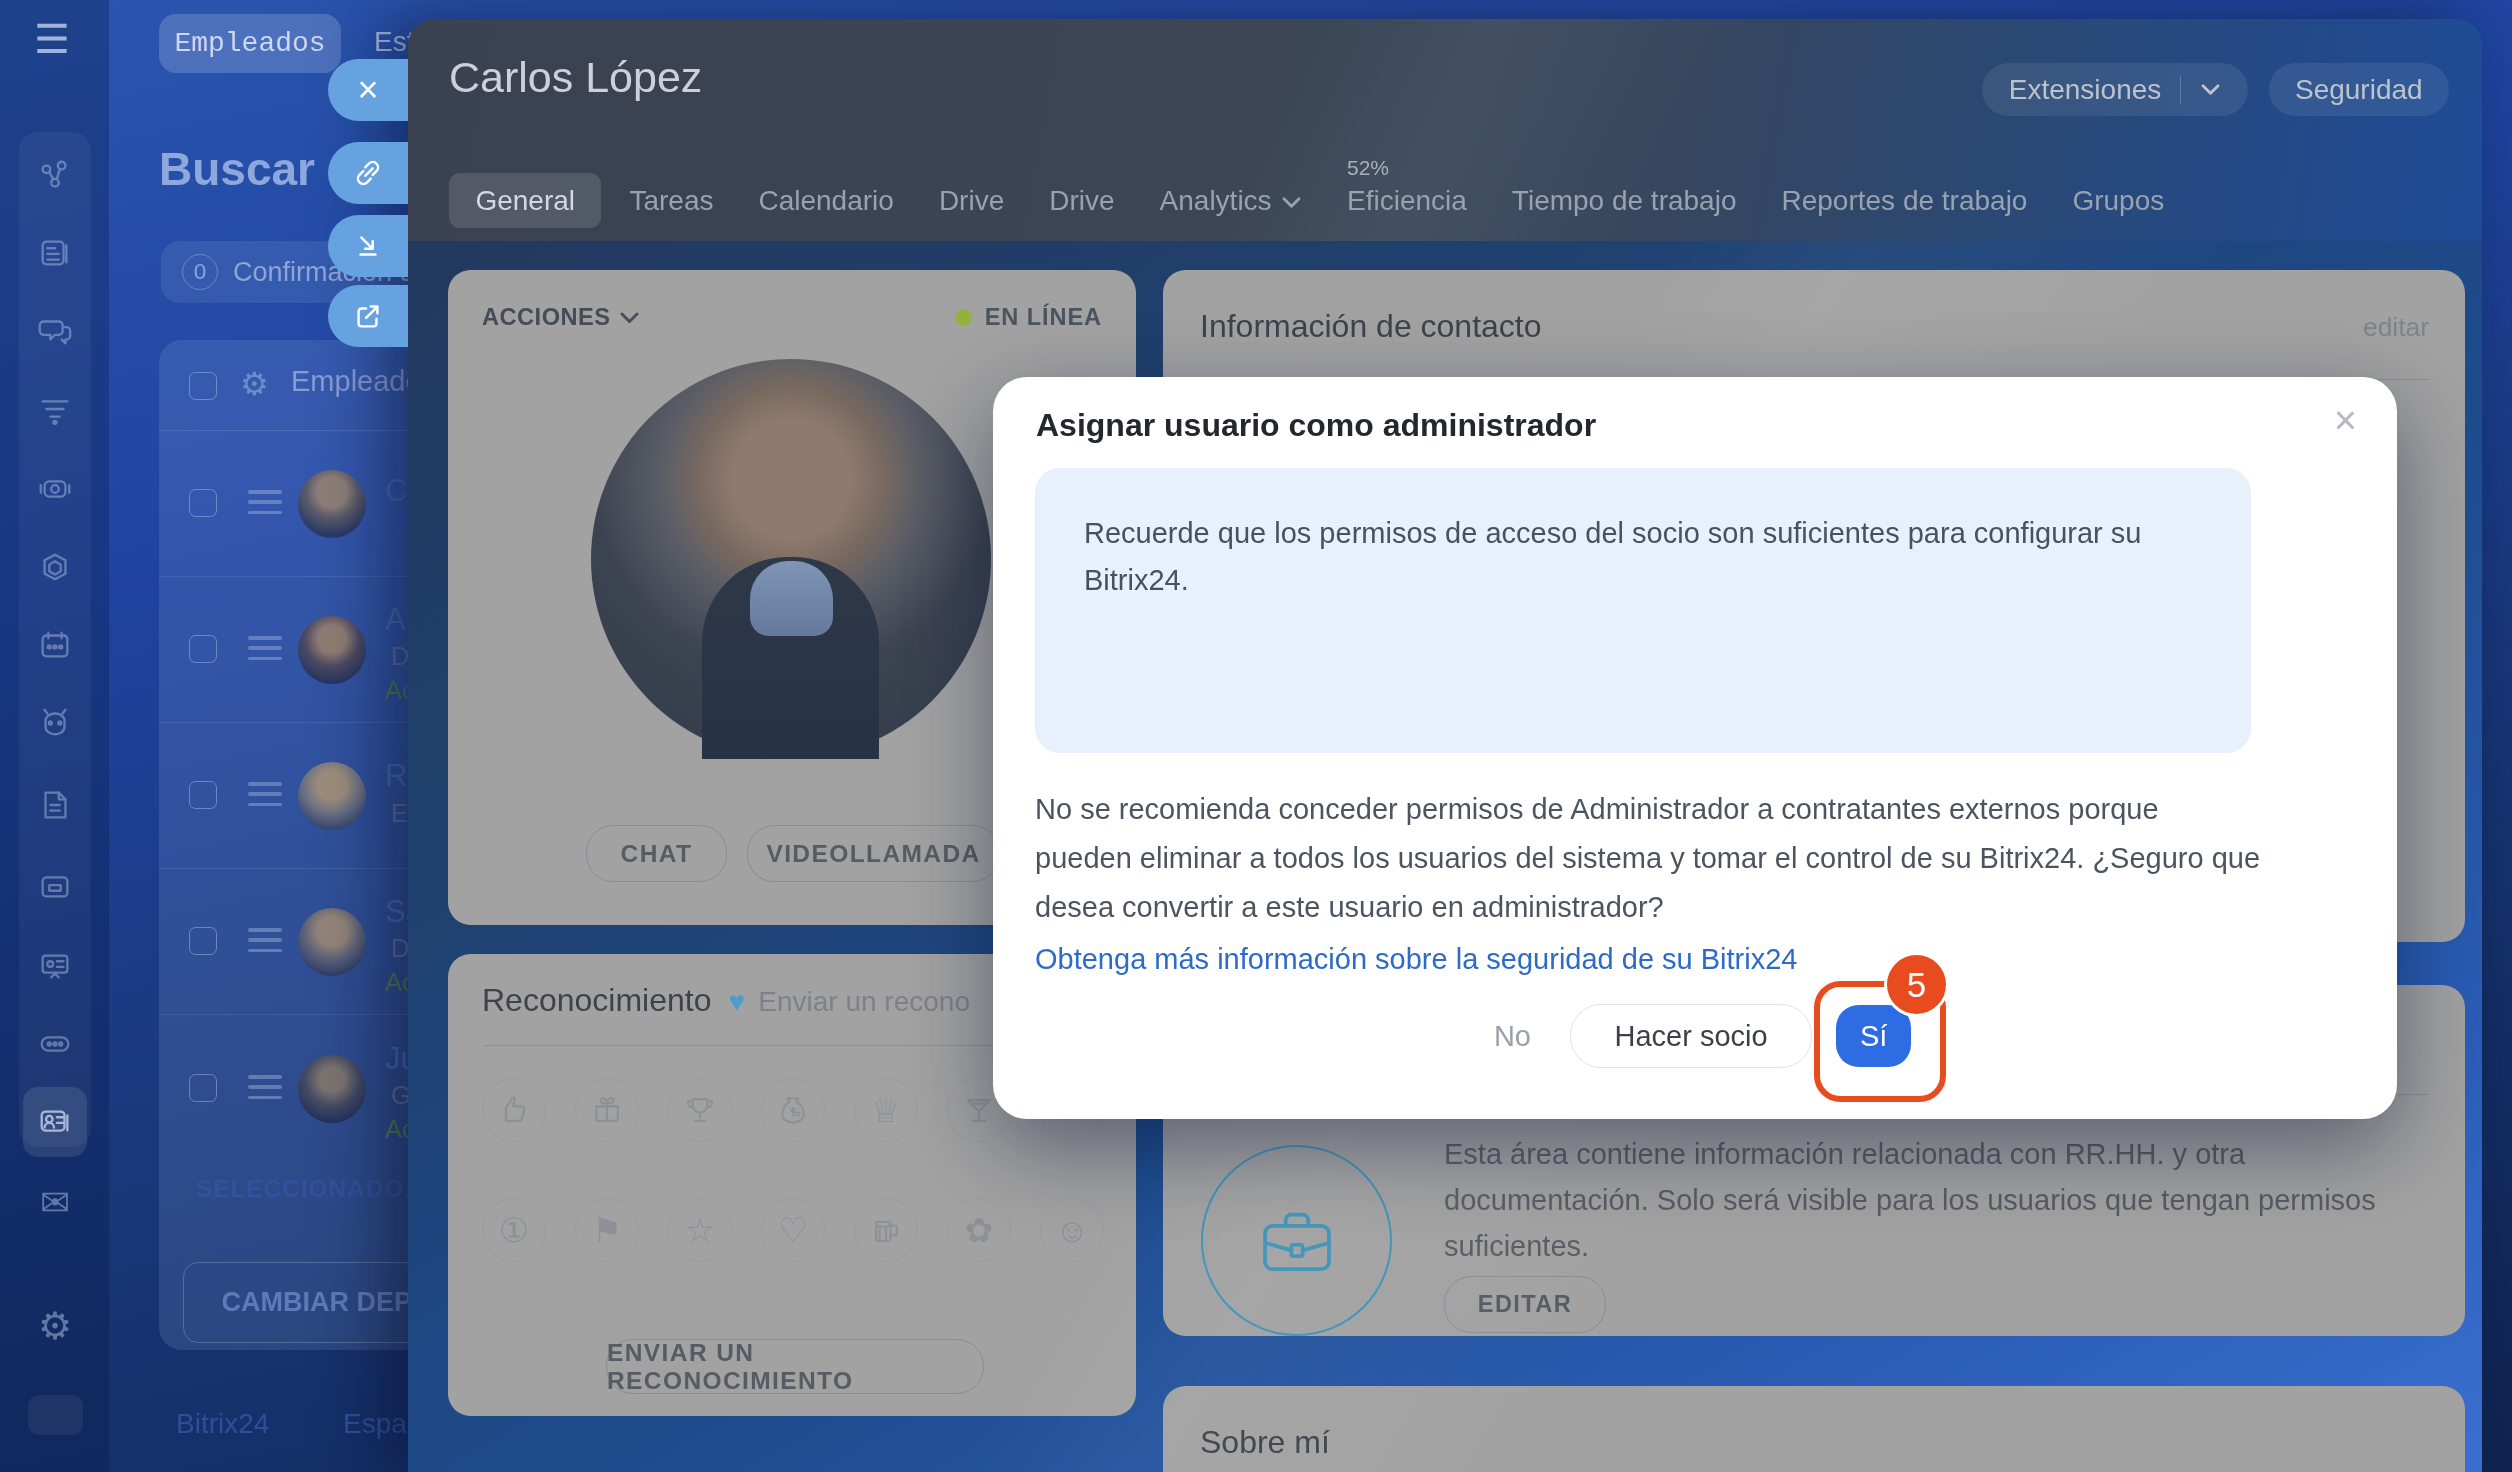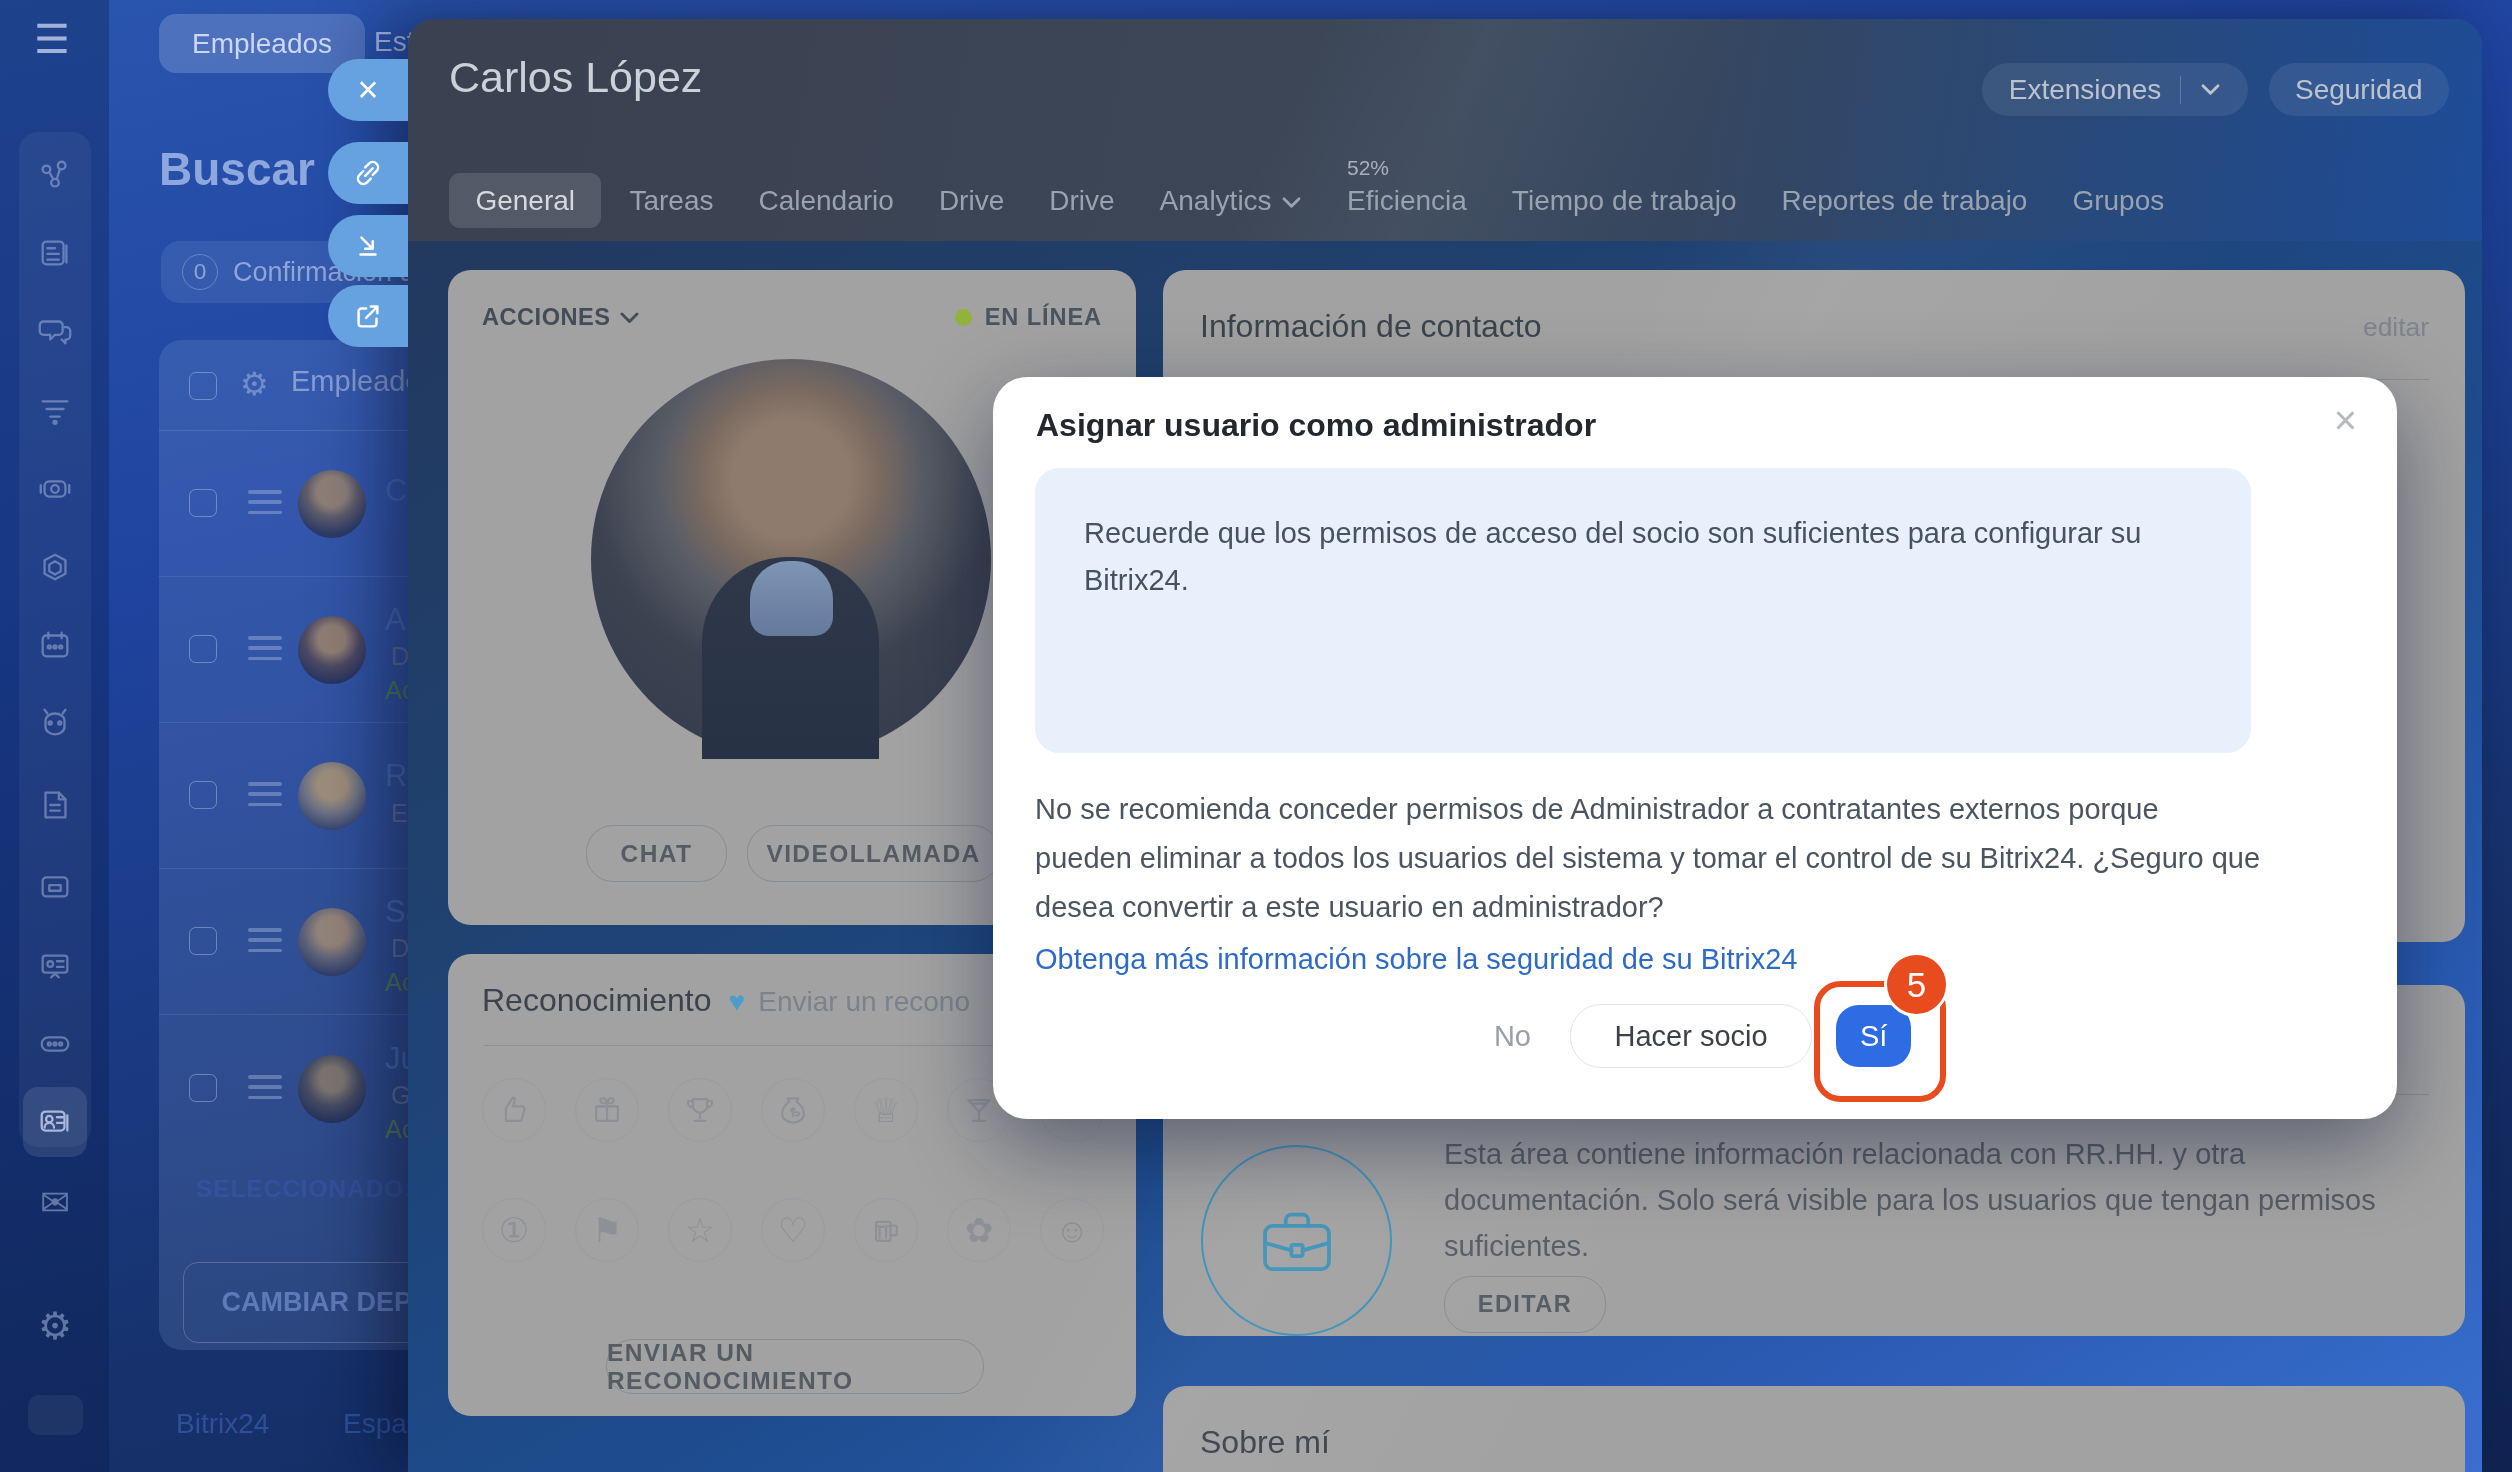--- a/index.html
+++ b/index.html
@@ -11,22 +11,22 @@
   
   .sidebar{left:0;top:0;width:109px;height:1472px;background:rgba(8,22,66,0.30);}
   .hamburger{left:34px;top:19px;font-size:40px;color:rgba(205,218,245,0.75);line-height:1;}
   .rail{left:19px;top:132px;width:72px;height:1015px;border-radius:19px;background:rgba(255,255,255,0.05);}
   .rail-ic{left:36px;width:38px;height:38px;opacity:.42;}
   .rail-ic svg{width:38px;height:38px;stroke:#c6d3f2;fill:none;stroke-width:2.4;stroke-linecap:round;stroke-linejoin:round;}
   .rail-active-bg{left:22.6px;top:1087px;width:64px;height:70px;border-radius:15px;background:rgba(255,255,255,0.10);}
   .glyph-ic{color:rgba(198,211,242,0.45);text-align:center;}
 
   
-  .bgtab{left:159px;top:14px;width:206px;height:59px;border-radius:17px;background:rgba(185,202,240,0.26);
-    color:#ccd7f1;font-size:28px;display:flex;align-items:center;justify-content:center;}
+  .bgtab{left:159px;top:14px;width:182px;height:59px;border-radius:17px;background:rgba(185,202,240,0.26);
+    color:#ccd7f1;font-size:28px;display:flex;align-items:center;justify-content:center;font-family:Liberation Mono, monospace;}
   .bgtab2{left:374px;top:26.4px;color:#a9b8e3;font-size:28px;width:38px;overflow:hidden;white-space:nowrap;}
   .bg-title{left:159px;top:142px;font-size:46px;font-weight:600;color:#8ea8dd;white-space:nowrap;width:217px;overflow:hidden;}
   .filter-pill{left:161px;top:241px;width:247px;height:62px;border-radius:19px;background:rgba(185,202,240,0.12);
     display:flex;align-items:center;overflow:hidden;}
   .filter-zero{margin-left:21px;width:34px;height:34px;border-radius:50%;border:1.9px solid rgba(150,170,220,0.55);
     color:#8fa5d6;font-size:22.6px;display:flex;align-items:center;justify-content:center;flex:0 0 auto;}
   .filter-label{margin-left:15px;color:#8fa5d6;font-size:27px;white-space:nowrap;}
   .list-card{left:159px;top:340px;width:434px;height:1010px;border-radius:22.6px;background:rgba(165,192,240,0.15);overflow:hidden;}
   .list-head{position:absolute;left:0;top:0;width:100%;height:90px;border-bottom:0.9px solid rgba(255,255,255,0.12);}
   .cbx{position:absolute;width:26.4px;height:26.4px;border-radius:6.6px;border:1.9px solid rgba(185,200,235,0.45);}

